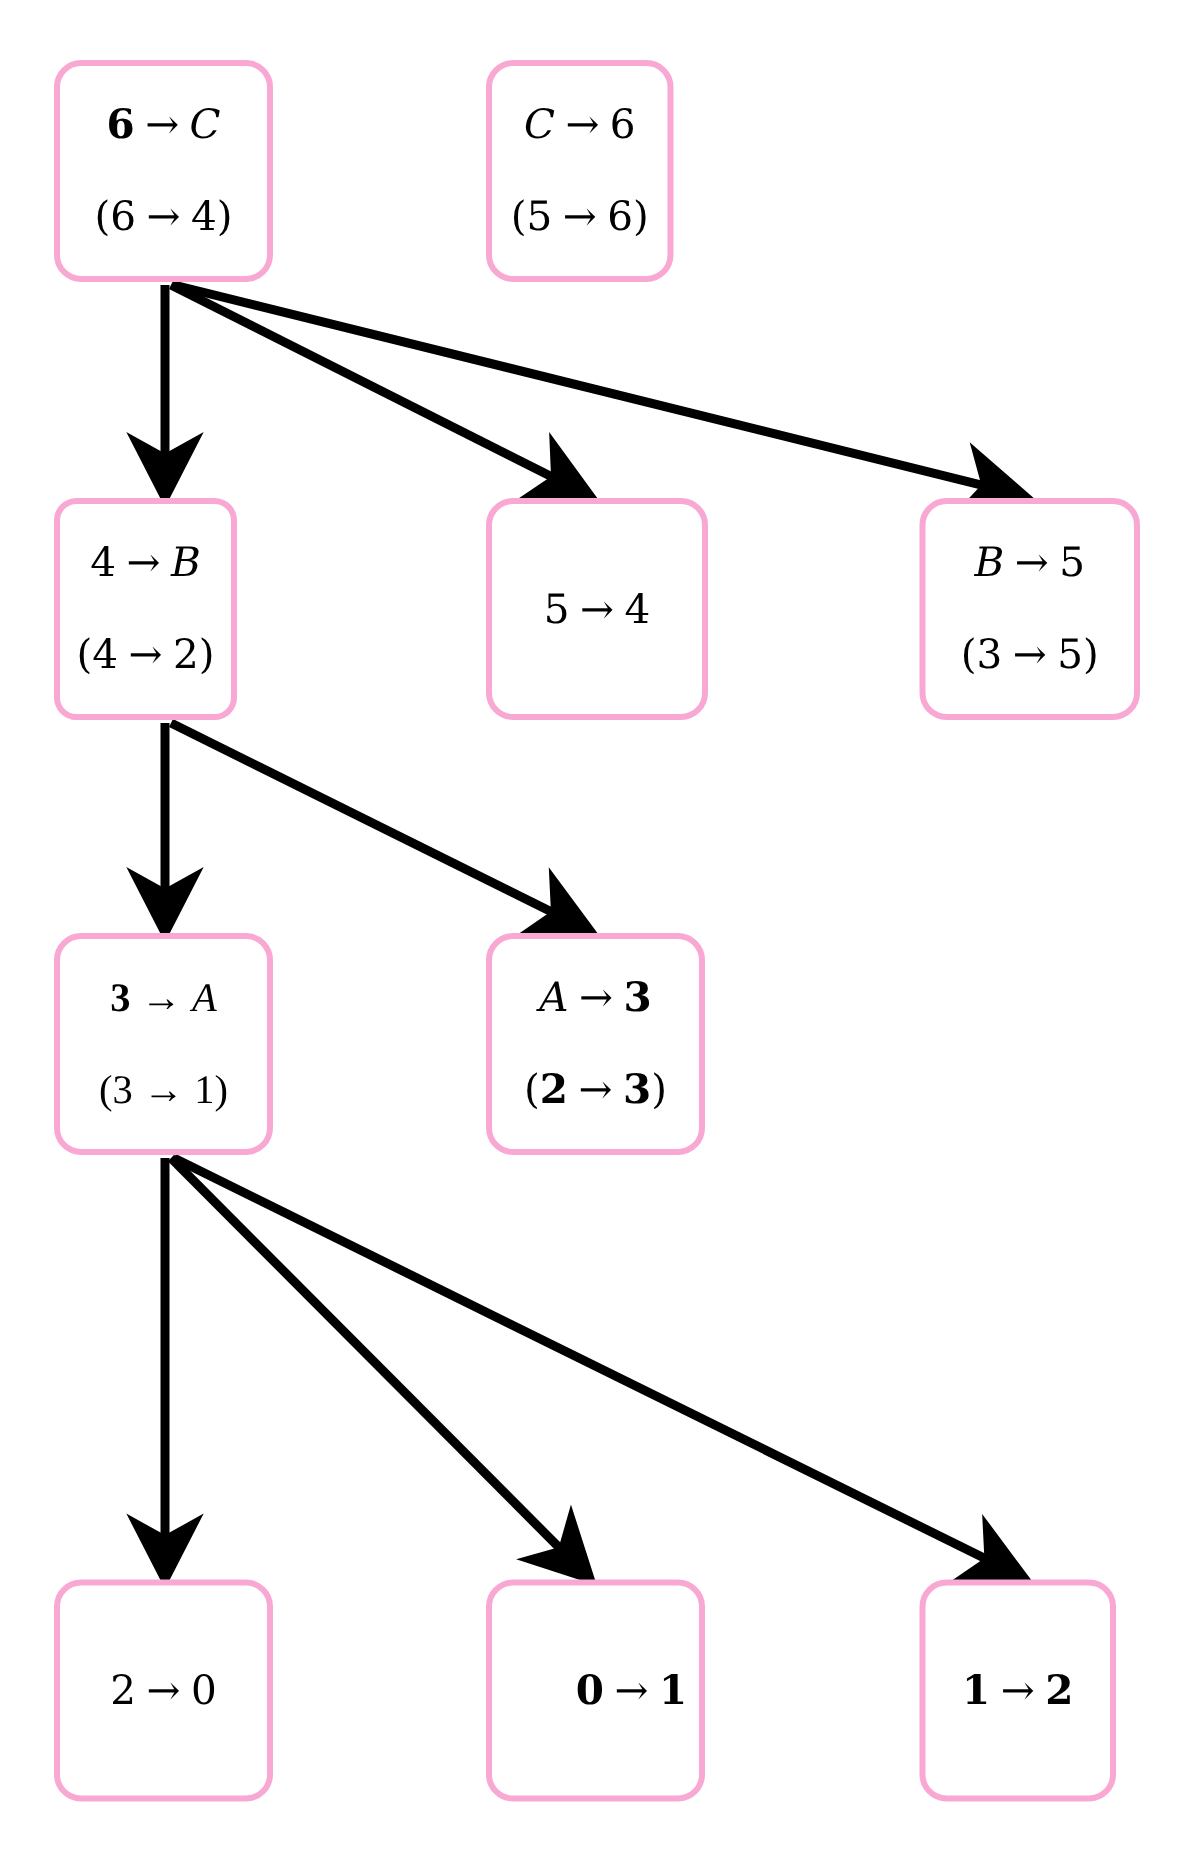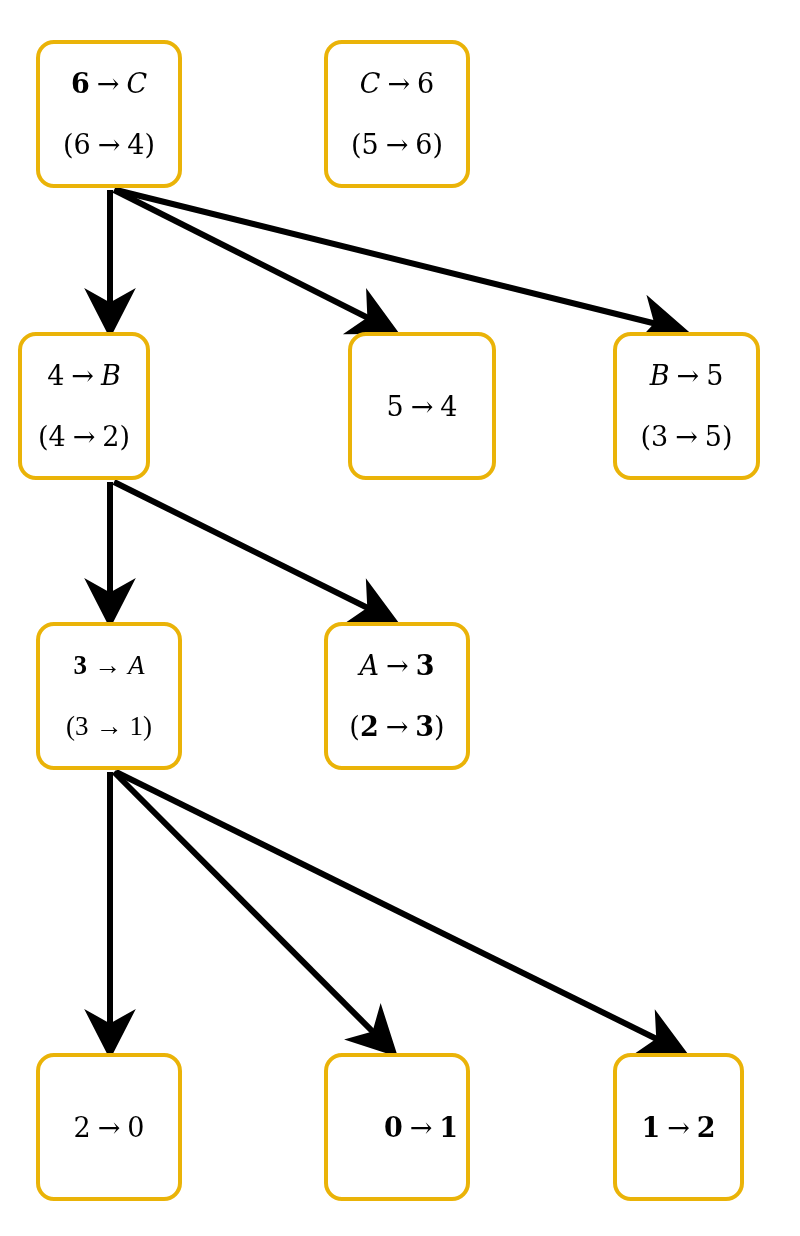--- a/index.html
+++ b/index.html
@@ -18,21 +18,21 @@
   #edge-layer {
     position: absolute;
     left: 0;
     top: 0;
     width: 800px;
     height: 1236px;
   }
   .node {
     position: absolute;
     box-sizing: border-box;
-    border: 4px solid #eab308;
+    border: 4px solid #f9a8d4;
     border-radius: 18px;
     background: #ffffff;
     display: flex;
     flex-direction: column;
     align-items: center;
     justify-content: center;
     z-index: 3;
   }
   .node .line {
     font-size: 27px;
@@ -72,29 +72,29 @@
         <line x1="110" y1="772" x2="110" y2="1051" stroke="#000000" stroke-width="6" marker-end="url(#arrowhead)"></line>
         <line x1="114" y1="772" x2="392" y2="1051" stroke="#000000" stroke-width="6" marker-end="url(#arrowhead)"></line>
         <line x1="116" y1="772" x2="681" y2="1051" stroke="#000000" stroke-width="6" marker-end="url(#arrowhead)"></line>
       </g>
   </svg>
   <div id="nodes-layer">
       <div class="node two-line" style="left: 36px; top: 40px; width: 146px; height: 148px;">
         <div class="line l1"><span class="tok num b">6</span><span class="arrowglyph">→</span><span class="tok">C</span></div>
         <div class="line l2"><span class="paren">(</span><span class="tok num">6</span><span class="arrowglyph">→</span><span class="tok num">4</span><span class="paren">)</span></div>
       </div>
-      <div class="node two-line" style="left: 324px; top: 40px; width: 146px; height: 148px;">
+      <div class="node two-line" style="left: 324px; top: 40px; width: 125px; height: 148px;">
         <div class="line l1"><span class="tok">C</span><span class="arrowglyph">→</span><span class="tok num">6</span></div>
         <div class="line l2"><span class="paren">(</span><span class="tok num">5</span><span class="arrowglyph">→</span><span class="tok num">6</span><span class="paren">)</span></div>
       </div>
-      <div class="node two-line" style="left: 18px; top: 332px; width: 132px; height: 148px;">
+      <div class="node two-line" style="left: 36px; top: 332px; width: 122px; height: 148px; border-radius: 15px;">
         <div class="line l1"><span class="tok num">4</span><span class="arrowglyph">→</span><span class="tok">B</span></div>
         <div class="line l2"><span class="paren">(</span><span class="tok num">4</span><span class="arrowglyph">→</span><span class="tok num">2</span><span class="paren">)</span></div>
       </div>
-      <div class="node" style="left: 324px; top: 332px; width: 148px; height: 148px; margin-left: 24px;">
+      <div class="node" style="left: 324px; top: 332px; width: 148px; height: 148px;">
         <div class="line l1"><span class="tok num">5</span><span class="arrowglyph">→</span><span class="tok num">4</span></div>
       </div>
       <div class="node two-line" style="left: 613px; top: 332px; width: 147px; height: 148px;">
         <div class="line l1"><span class="tok">B</span><span class="arrowglyph">→</span><span class="tok num">5</span></div>
         <div class="line l2"><span class="paren">(</span><span class="tok num">3</span><span class="arrowglyph">→</span><span class="tok num">5</span><span class="paren">)</span></div>
       </div>
       <div class="node two-line" style="left: 36px; top: 622px; width: 146px; height: 148px; font-family: Liberation Serif, serif;">
         <div class="line l1"><span class="tok num b">3</span><span class="arrowglyph">→</span><span class="tok">A</span></div>
         <div class="line l2"><span class="paren">(</span><span class="tok num">3</span><span class="arrowglyph">→</span><span class="tok num">1</span><span class="paren">)</span></div>
       </div>

